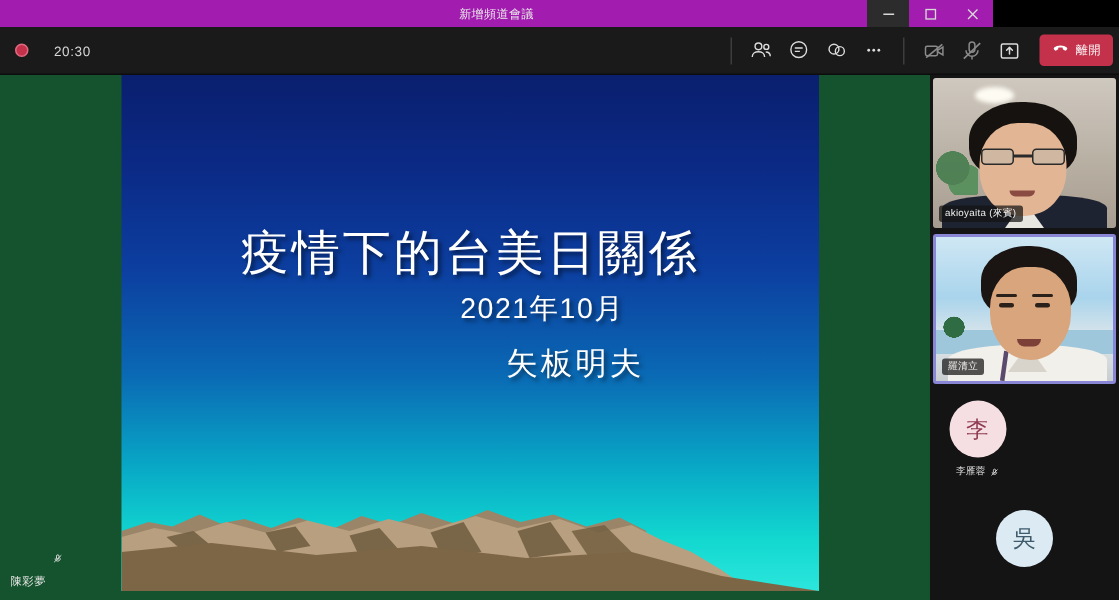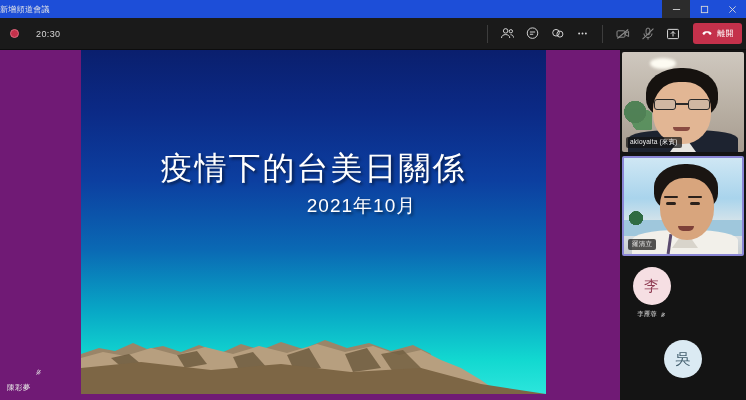--- a/index.html
+++ b/index.html
@@ -1,22 +1,22 @@
 <!DOCTYPE html>
 <html><head>
 <meta charset="utf-8">
 <style>
   * { margin:0; padding:0; box-sizing:border-box; }
   html,body { width:746px; height:400px; overflow:hidden; background:#000; }
   body { font-family:"Liberation Sans","DejaVu Sans",sans-serif; color:#f3f3f3; }
 
   
   .titlebar{
-    position:absolute; left:0; top:0; width:746px; height:18px;
-    background:#1d4ed8; display:flex; align-items:center; justify-content:flex-start;
+    position:absolute; left:0; top:0; width:662px; height:18px;
+    background:#a21caf; display:flex; align-items:center; justify-content:center;
   }
   .titlebar-text{ font-size:8px; color:#e8e8e8; letter-spacing:.3px; }
   .winctrls{ position:absolute; right:0; top:0; height:18px; display:flex; }
   .winbtn{
     width:28px; height:18px; display:flex; align-items:center; justify-content:center;
     font-size:9px; color:#d8d8d8; background:transparent;
   }
   .winbtn.minimize{ background:#2c2c2c; }
 
   
@@ -48,21 +48,21 @@
   .ticon.boxed svg{ }
   .leave{
     display:flex; align-items:center; gap:4px; background:#c4314b;
     border-radius:3px; height:21px; padding:0 8px; margin-left:8px;
   }
   .leave-label{ font-size:8px; color:#fff; letter-spacing:.4px; }
 
   
   .stage{
     position:absolute; left:0; top:50px; width:620px; height:350px;
-    background:#701a75;
+    background:#14532d;
   }
   .slide{
     position:absolute; left:81px; top:0px; width:465px; height:344px;
     overflow:hidden;
     background:linear-gradient(180deg,
       #0a1f6e 0%, #0b2a86 18%, #0c3fa0 38%, #0a69b4 58%,
       #08a8c6 76%, #12d8d0 90%, #2ce6dc 100%);
   }
   .slide-title{
     position:absolute; left:0; right:0; top:97px; text-align:center;
@@ -260,20 +260,21 @@
 
   </div>
 </div>
 
 <div class="stage">
 
   <div class="slide">
 
     <div class="slide-title">疫情下的台美日關係</div>
     <div class="slide-date">2021年10月</div>
+    <div class="slide-author">矢板明夫</div>
 
     <svg class="mountains" viewBox="0 0 465 70" preserveAspectRatio="none">
       <path d="M0 30 L18 24 L34 27 L52 19 L66 25 L82 22 L100 28 L118 21 L140 29 L160 20 L180 26 L200 18 L222 25 L244 16 L266 24 L288 19 L310 27 L332 21 L350 30 L330 70 L0 70 Z" fill="#9a8568"></path>
       <path d="M0 34 L22 28 L44 32 L70 24 L96 31 L124 23 L152 30 L178 22 L206 29 L236 20 L264 28 L292 22 L318 31 L340 26 L360 36 L380 44 L400 56 L420 70 L0 70 Z" fill="#b79f7f"></path>
       <path d="M30 34 L48 30 L60 40 L44 46 Z" fill="#6f5c3f" opacity=".85"></path>
       <path d="M96 31 L116 27 L126 40 L104 44 Z" fill="#6f5c3f" opacity=".85"></path>
       <path d="M152 33 L172 28 L188 46 L160 50 Z" fill="#6f5c3f" opacity=".85"></path>
       <path d="M206 31 L228 24 L240 44 L214 48 Z" fill="#6f5c3f" opacity=".85"></path>
       <path d="M264 30 L286 24 L300 44 L272 48 Z" fill="#6f5c3f" opacity=".85"></path>
       <path d="M300 30 L322 26 L344 48 L316 54 Z" fill="#6f5c3f" opacity=".8"></path>

